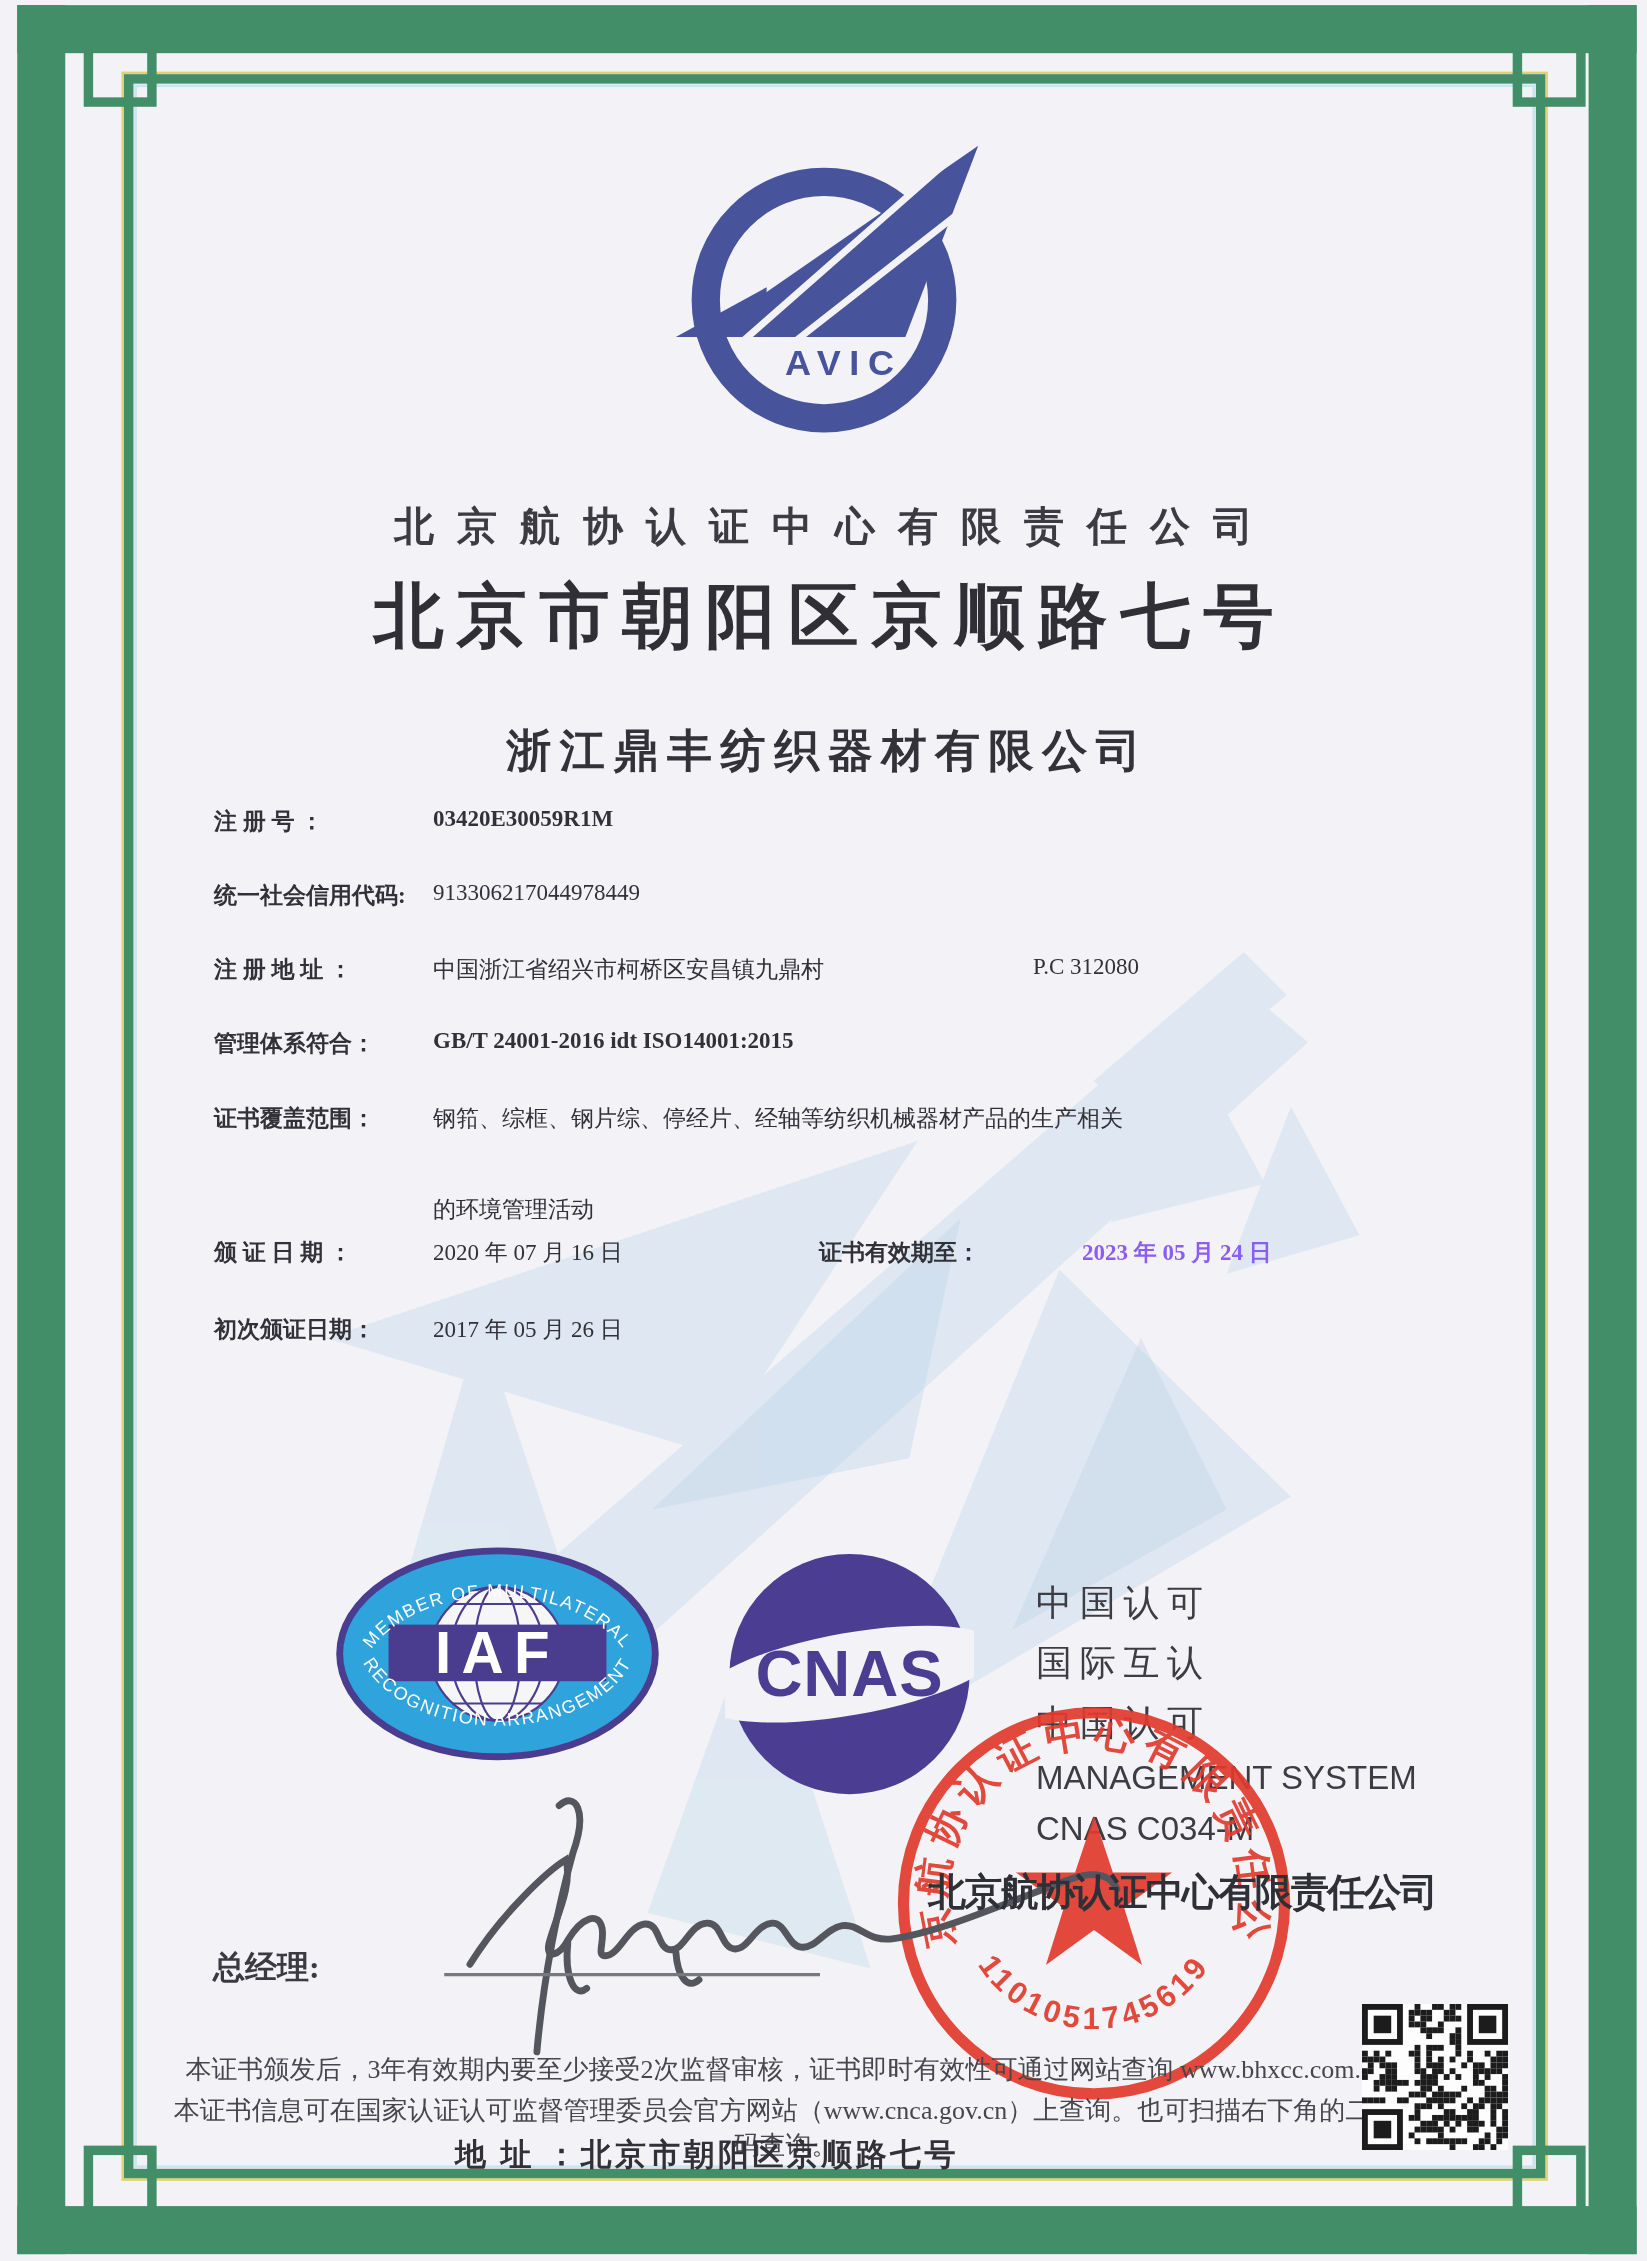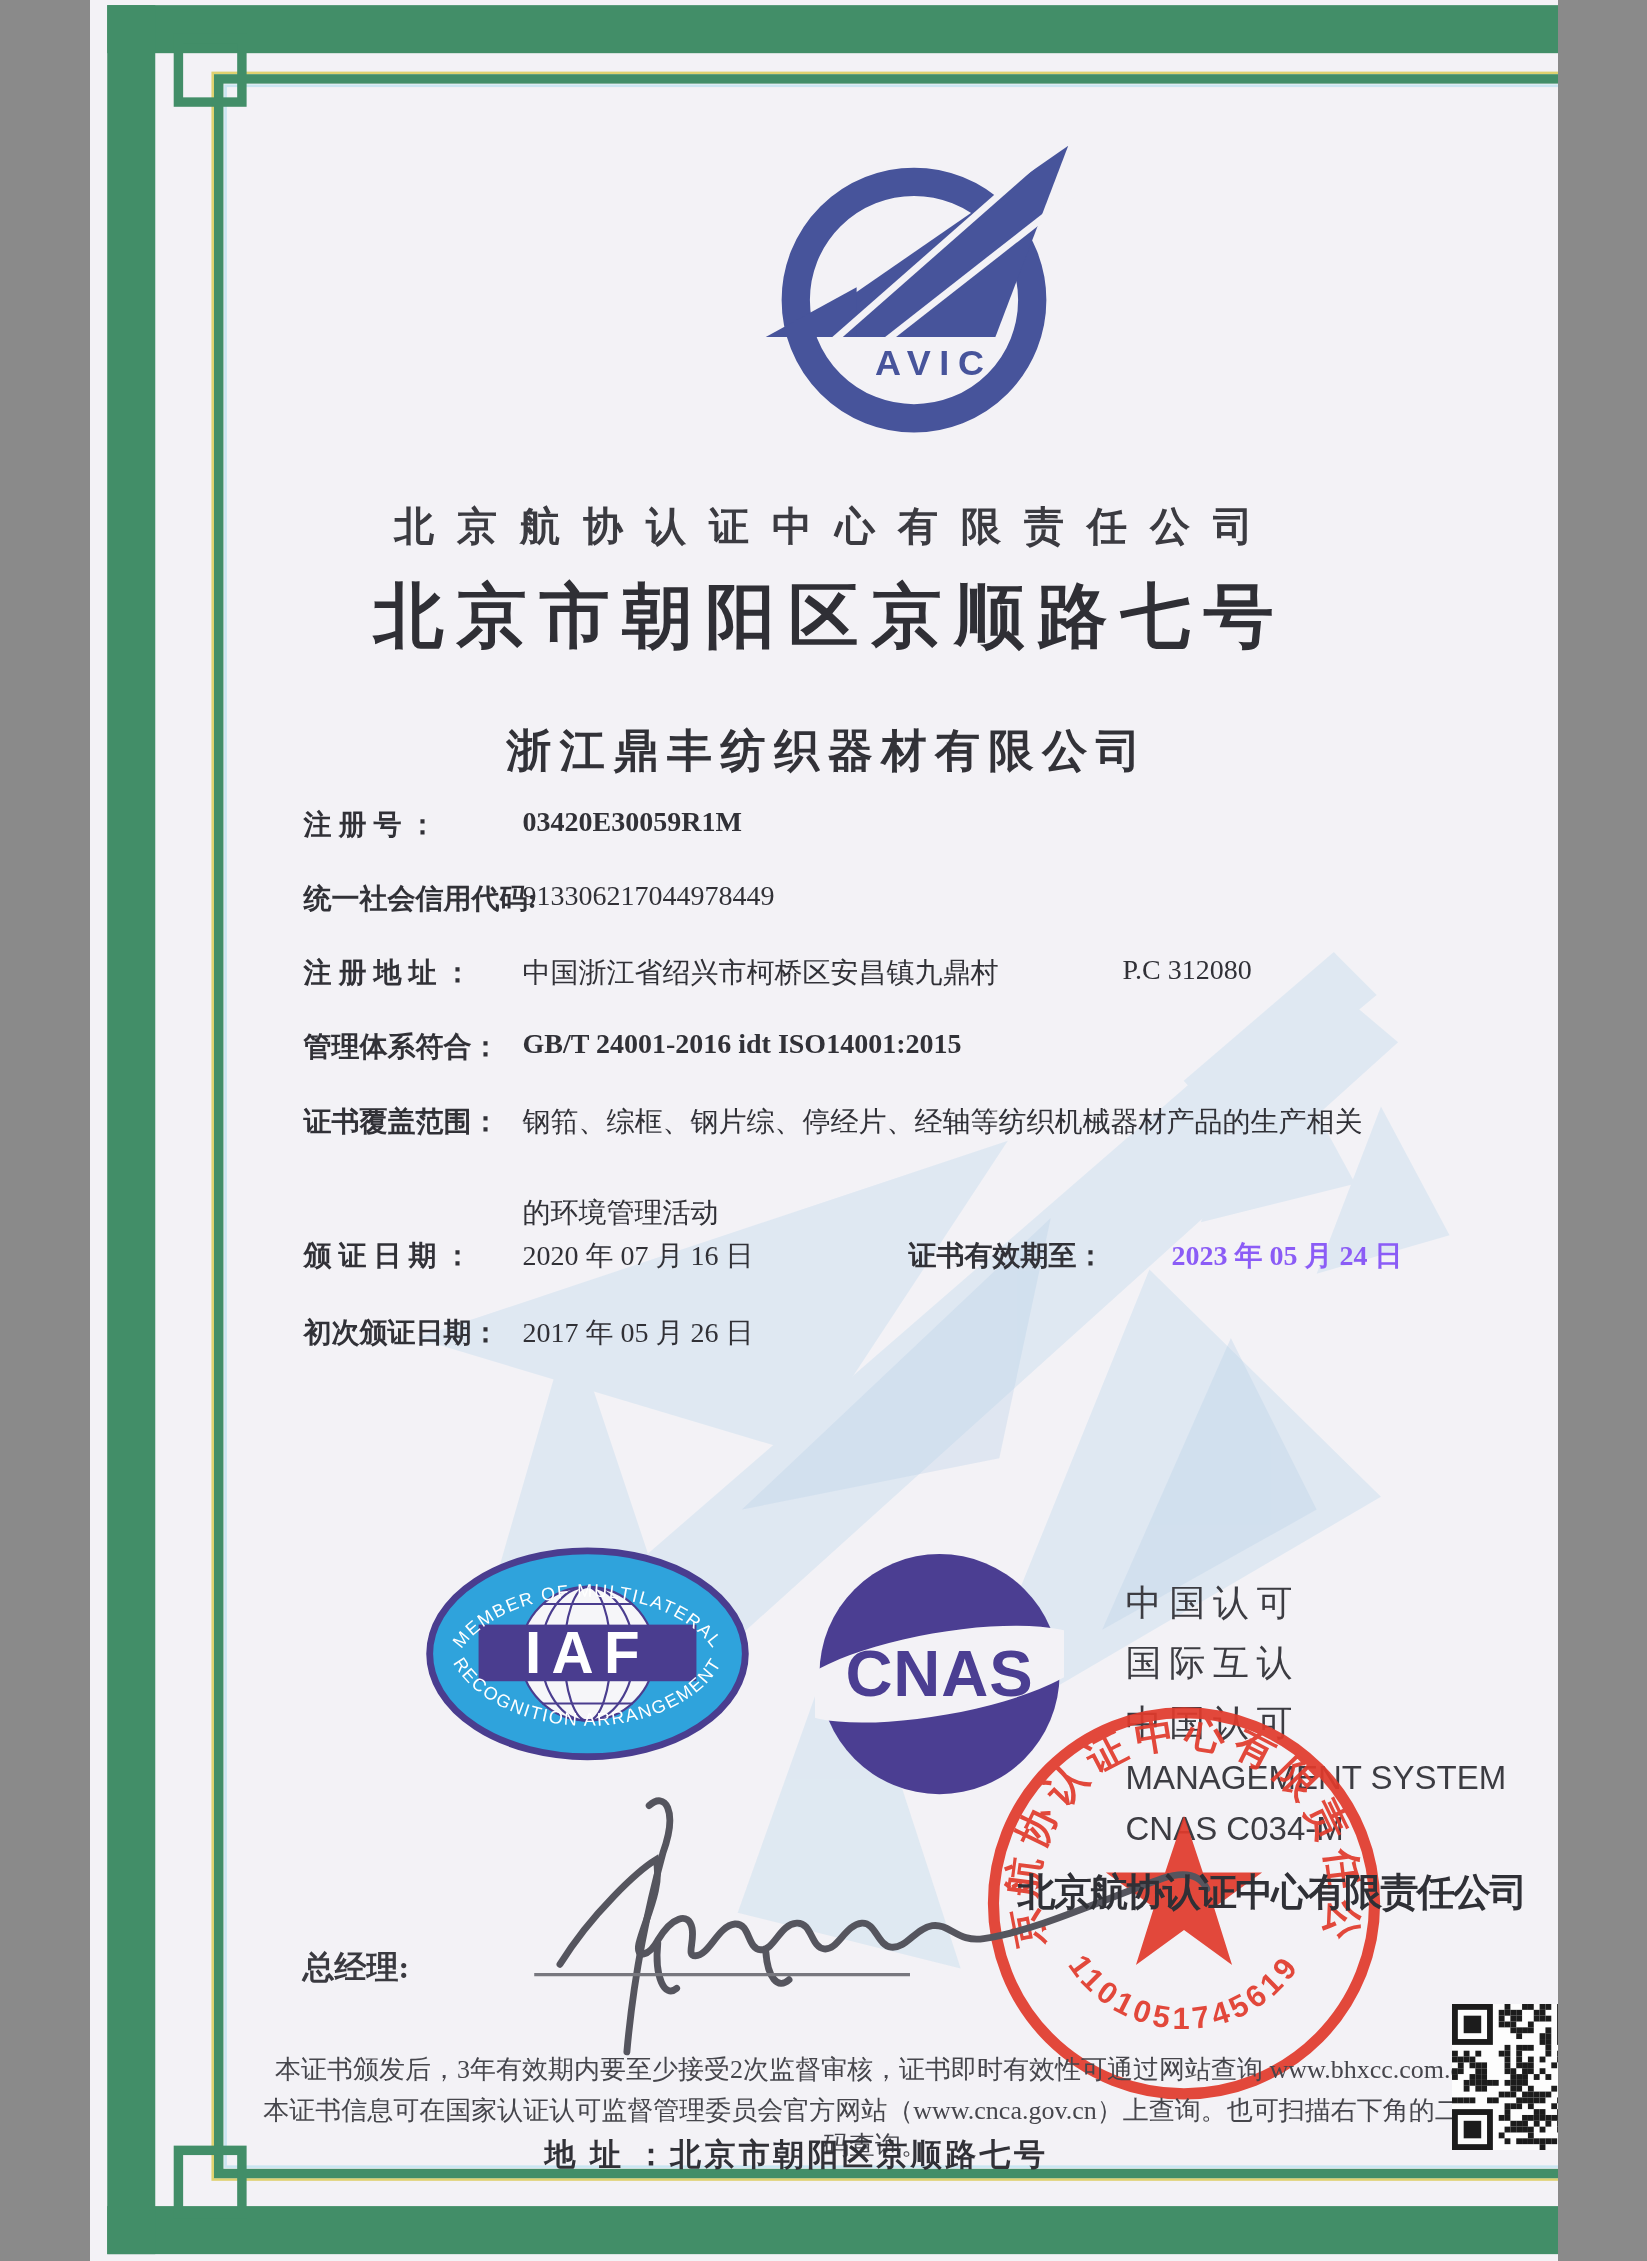--- a/index.html
+++ b/index.html
@@ -1,27 +1,27 @@
 <!DOCTYPE html>
 <html style="font-size:13.7px"><head>
 <meta charset="utf-8">
 <style>
   html,body{margin:0;padding:0;background:#8a8a8a;}
-  .page{position:relative;width:1468px;height:2261px;margin:0 auto;background:#f3f2f6;overflow:hidden;
+  .page{position:relative;width:1647px;height:2261px;margin:0 auto;background:#f3f2f6;overflow:hidden;
         font-family:"Liberation Serif","DejaVu Serif",serif;color:#35353b;}
   .abs{position:absolute;}
   .centered{left:0;width:100%;text-align:center;}
   svg{display:block;}
 
   .issuer{top:499px;font-size:40px;font-weight:bold;letter-spacing:23px;text-indent:23px;color:#3b3b41;}
   .cert-title{top:570px;font-size:70px;font-weight:900;letter-spacing:13px;text-indent:13px;color:#2f2f35;
               font-family:"Liberation Sans","DejaVu Sans",sans-serif;}
   .company{top:721px;font-size:45px;font-weight:bold;letter-spacing:8.6px;text-indent:8.6px;color:#323238;}
 
-  .frow{position:absolute;left:214px;width:1312px;height:43px;font-size:28px;}
+  .frow{position:absolute;left:214px;width:1312px;height:43px;font-size:23px;}
   .frow .lbl{position:absolute;left:0;font-weight:bold;color:#313137;}
   .frow .val{position:absolute;left:219px;color:#313137;}
   .frow .val.b{font-weight:bold;}
   .frow .pc{position:absolute;left:819px;color:#313137;}
   .frow .lbl2{position:absolute;left:605px;font-weight:bold;color:#313137;}
   .frow .val2{position:absolute;left:868px;color:#8b5cf6;font-weight:bold;}
 
   .accred{left:1036px;top:1560px;width:395px;color:#3c3c42;margin-top:19px;}
   .accred .cn{font-size:36px;letter-spacing:7.7px;height:60px;}
   .accred .en{font-size:33px;font-family:"Liberation Sans","DejaVu Sans",sans-serif;height:51px;}

